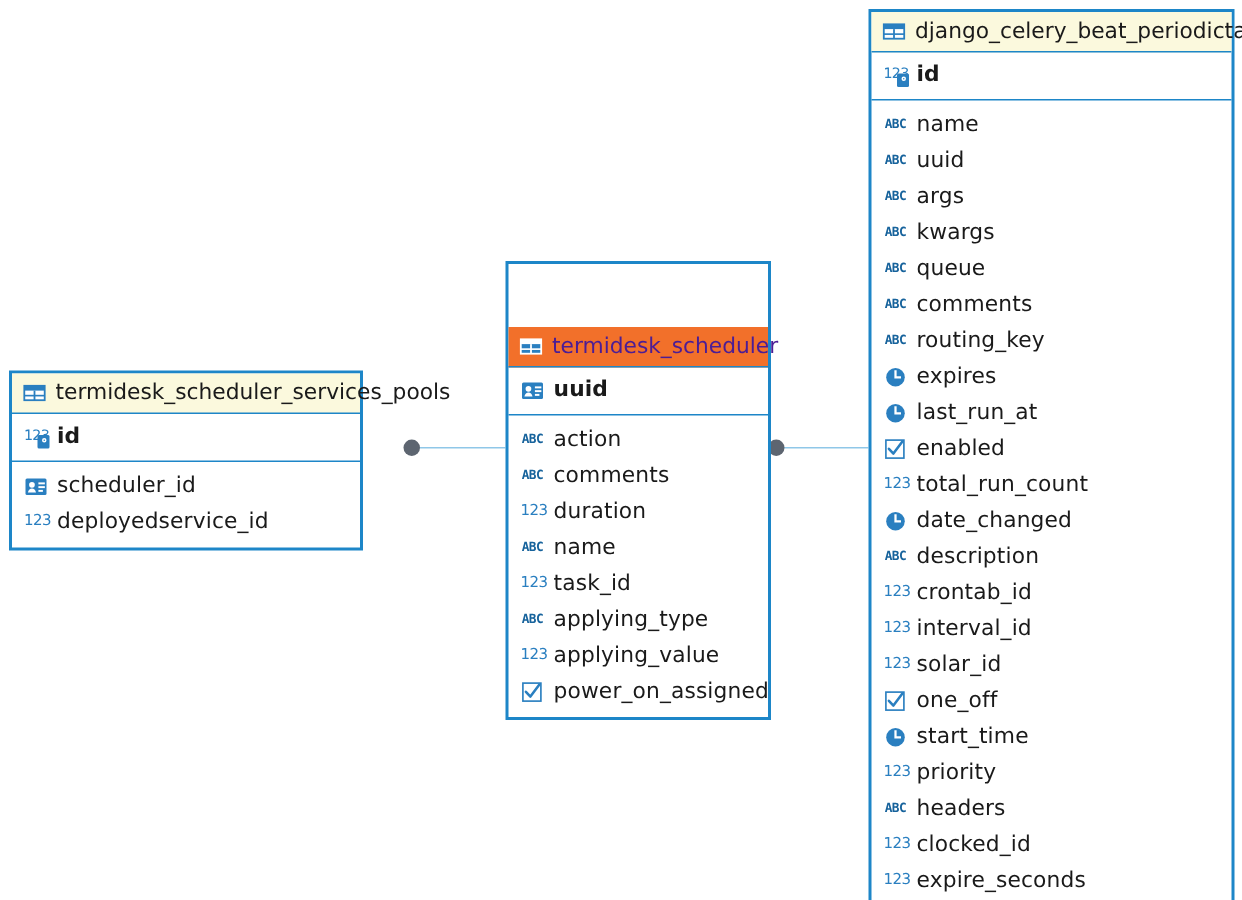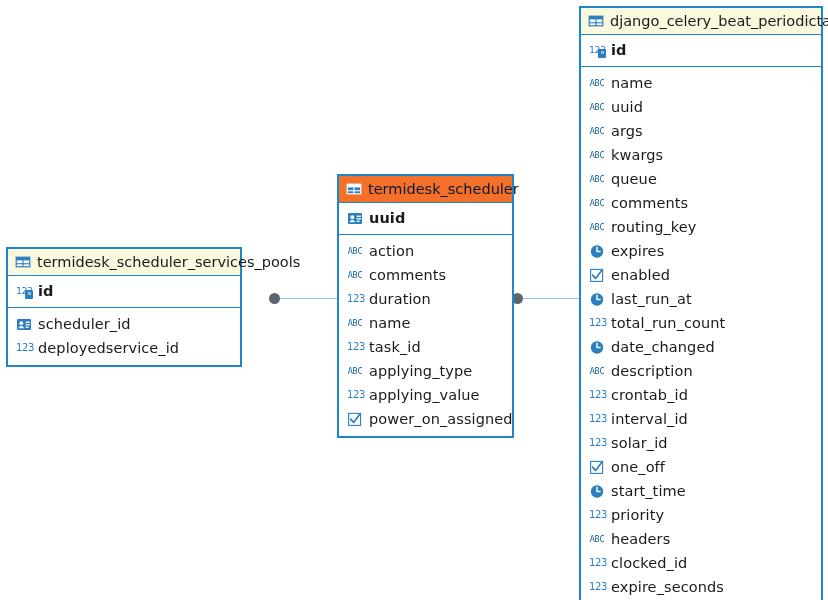--- a/index.html
+++ b/index.html
@@ -62,22 +62,23 @@
     box-sizing: border-box;
     height: 27px;
   }
   .entity-header.tone-yellow {
     background: #fbf9dd;
     color: #1a1a1a;
     border-bottom: 1px solid #1d86c8;
   }
   .entity-header.tone-orange {
     background: #f2702a;
-    color: #0f172a;
+    color: #4c1d95;
     border-bottom: 1px solid #1d86c8;
+    margin-top: 42px;
   }
 
   .pk-section {
     border-bottom: 1px solid #1d86c8;
     padding: 3px 0 4px 0;
   }
   .field-section {
     padding: 4px 0 5px 0;
   }
 
@@ -103,21 +104,21 @@
   
   .ic {
     width: 16px;
     height: 16px;
     flex: 0 0 16px;
     display: block;
   }
   .ic-abc {
     font-family: "DejaVu Sans Mono", "Liberation Mono", monospace;
     font-size: 8.5px;
-    font-weight: normal;
+    font-weight: bold;
     color: #17639c;
     letter-spacing: -0.3px;
     line-height: 16px;
     text-align: center;
     height: 16px;
   }
   .ic-123 {
     font-family: "DejaVu Sans", "Liberation Sans", sans-serif;
     font-size: 10px;
     color: #2a7fc0;
@@ -310,31 +311,31 @@
           </div>
           <div class="field-row">
             <span class="ic"><svg width="16" height="16" viewBox="0 0 16 16">
                 <circle cx="8" cy="8.5" r="6.2" fill="#2a7fc0"></circle>
                 <path d="M8 4.6 L8 8.6 L10.9 8.6" stroke="#ffffff" stroke-width="1.5" fill="none" stroke-linecap="square"></path>
               </svg></span>
             <span class="field-label">expires</span>
           </div>
           <div class="field-row">
             <span class="ic"><svg width="16" height="16" viewBox="0 0 16 16">
+                <circle cx="8" cy="8.5" r="6.2" fill="#2a7fc0"></circle>
+                <path d="M8 4.6 L8 8.6 L10.9 8.6" stroke="#ffffff" stroke-width="1.5" fill="none" stroke-linecap="square"></path>
+              </svg></span>
+            <span class="field-label">last_run_at</span>
+          </div>
+          <div class="field-row">
+            <span class="ic"><svg width="16" height="16" viewBox="0 0 16 16">
                 <rect x="1.6" y="2.4" width="12" height="12" fill="#ffffff" stroke="#2a7fc0" stroke-width="1.1"></rect>
                 <path d="M3.6 8.2 L6.6 11.4 L12.6 3.4" stroke="#2a7fc0" stroke-width="1.7" fill="none" stroke-linecap="round" stroke-linejoin="round"></path>
               </svg></span>
             <span class="field-label">enabled</span>
-          </div>
-          <div class="field-row">
-            <span class="ic"><svg width="16" height="16" viewBox="0 0 16 16">
-                <circle cx="8" cy="8.5" r="6.2" fill="#2a7fc0"></circle>
-                <path d="M8 4.6 L8 8.6 L10.9 8.6" stroke="#ffffff" stroke-width="1.5" fill="none" stroke-linecap="square"></path>
-              </svg></span>
-            <span class="field-label">last_run_at</span>
           </div>
           <div class="field-row">
             <span class="ic ic-123">123</span>
             <span class="field-label">total_run_count</span>
           </div>
           <div class="field-row">
             <span class="ic"><svg width="16" height="16" viewBox="0 0 16 16">
                 <circle cx="8" cy="8.5" r="6.2" fill="#2a7fc0"></circle>
                 <path d="M8 4.6 L8 8.6 L10.9 8.6" stroke="#ffffff" stroke-width="1.5" fill="none" stroke-linecap="square"></path>
               </svg></span>

